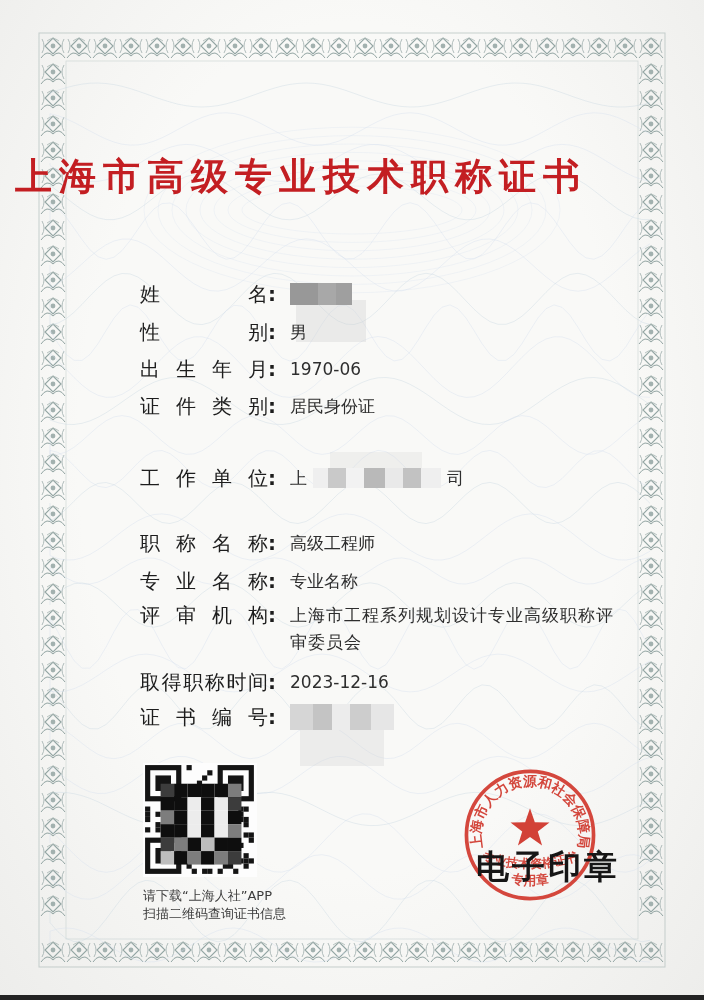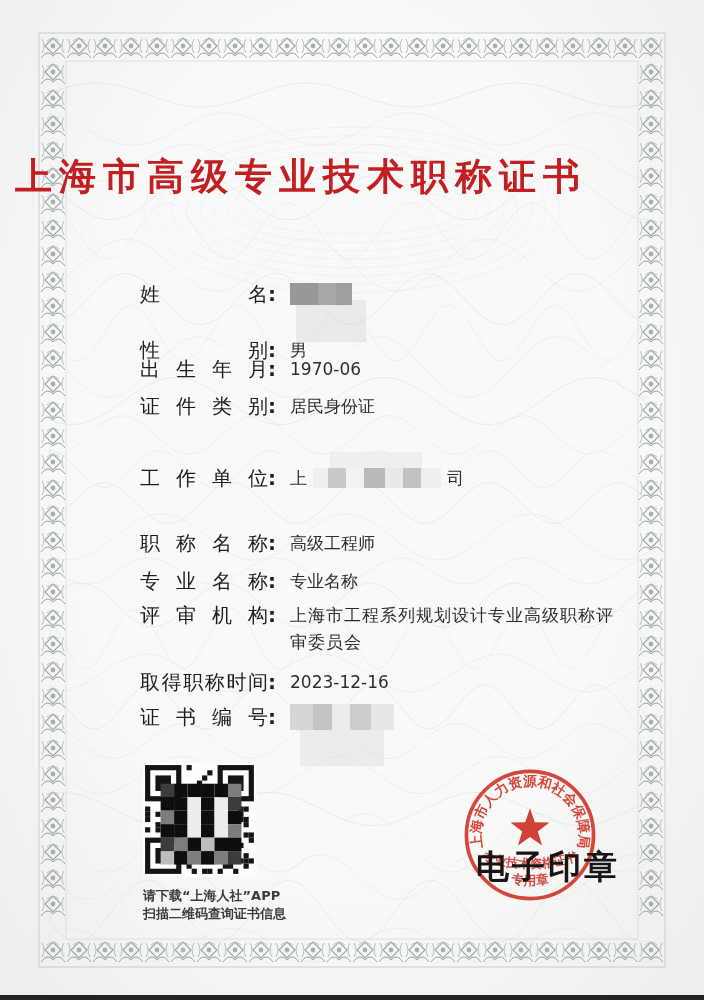--- a/index.html
+++ b/index.html
@@ -26,21 +26,21 @@
     background:linear-gradient(90deg,#989898 0 45%,#a8a8a8 45% 75%,#9f9f9f 75% 100%);}
   .m-id{width:130px;height:24px;
     background:linear-gradient(90deg,#b0b0b0 0 16%,#a3a3a3 16% 32%,#e3e3e3 32% 42%,#bdbdbd 42% 56%,#787878 56% 72%,#565656 72% 86%,#9a9a9a 86% 100%);}
   .m-emp{width:128px;height:20px;margin:0 6px;
     background:linear-gradient(90deg,#efefef 0 12%,#c9c9c9 12% 26%,#f2f2f2 26% 40%,#b9b9b9 40% 56%,#e9e9e9 56% 70%,#c2c2c2 70% 84%,#efefef 84% 100%);}
   .m-cert{width:104px;height:26px;
     background:linear-gradient(90deg,#d6d6d6 0 22%,#c4c4c4 22% 40%,#ececec 40% 58%,#cdcdcd 58% 78%,#e6e6e6 78% 100%);}
   .ghost{position:absolute;background:#c7c7c7;z-index:1;}
 
   .qr-block{position:absolute;left:143px;top:763px;z-index:2;}
-  .qr-caption{margin-top:6px;font-size:13px;font-weight:bold;color:#3c3c3c;line-height:18px;}
+  .qr-caption{margin-top:6px;font-size:13px;font-weight:normal;color:#3c3c3c;line-height:18px;}
 
   .seal-wrap{position:absolute;left:448px;top:753px;width:164px;height:164px;z-index:2;}
   .e-seal-text{position:absolute;left:476px;top:845px;z-index:3;
     font-size:33px;font-weight:bold;letter-spacing:3px;color:#161616;}
 </style>
 </head>
 <body>
 
 <div class="photo">
 
@@ -209,21 +209,21 @@
   <h1 class="title">上海市高级专业技术职称证书</h1>
 
   <div class="ghost" style="left:296px;top:300px;width:70px;height:42px;opacity:.28;"></div>
   <div class="ghost" style="left:330px;top:452px;width:92px;height:28px;opacity:.2;"></div>
   <div class="ghost" style="left:300px;top:726px;width:84px;height:40px;opacity:.25;"></div>
 
   <div class="row" style="top:280px">
     <span class="lbl">姓名</span><span class="colon">:</span><span class="mosaic m-name"></span>
   </div>
 
-  <div class="row" style="top:336px">
+  <div class="row" style="top:318px">
     <span class="lbl">性别</span><span class="colon">:</span><span class="val cjk">男</span>
   </div>
 
   <div class="row" style="top:355px">
     <span class="lbl">出生年月</span><span class="colon">:</span><span class="val">1970-06</span>
   </div>
 
   <div class="row" style="top:392px">
     <span class="lbl">证件类别</span><span class="colon">:</span><span class="val cjk">居民身份证</span>
   </div>

